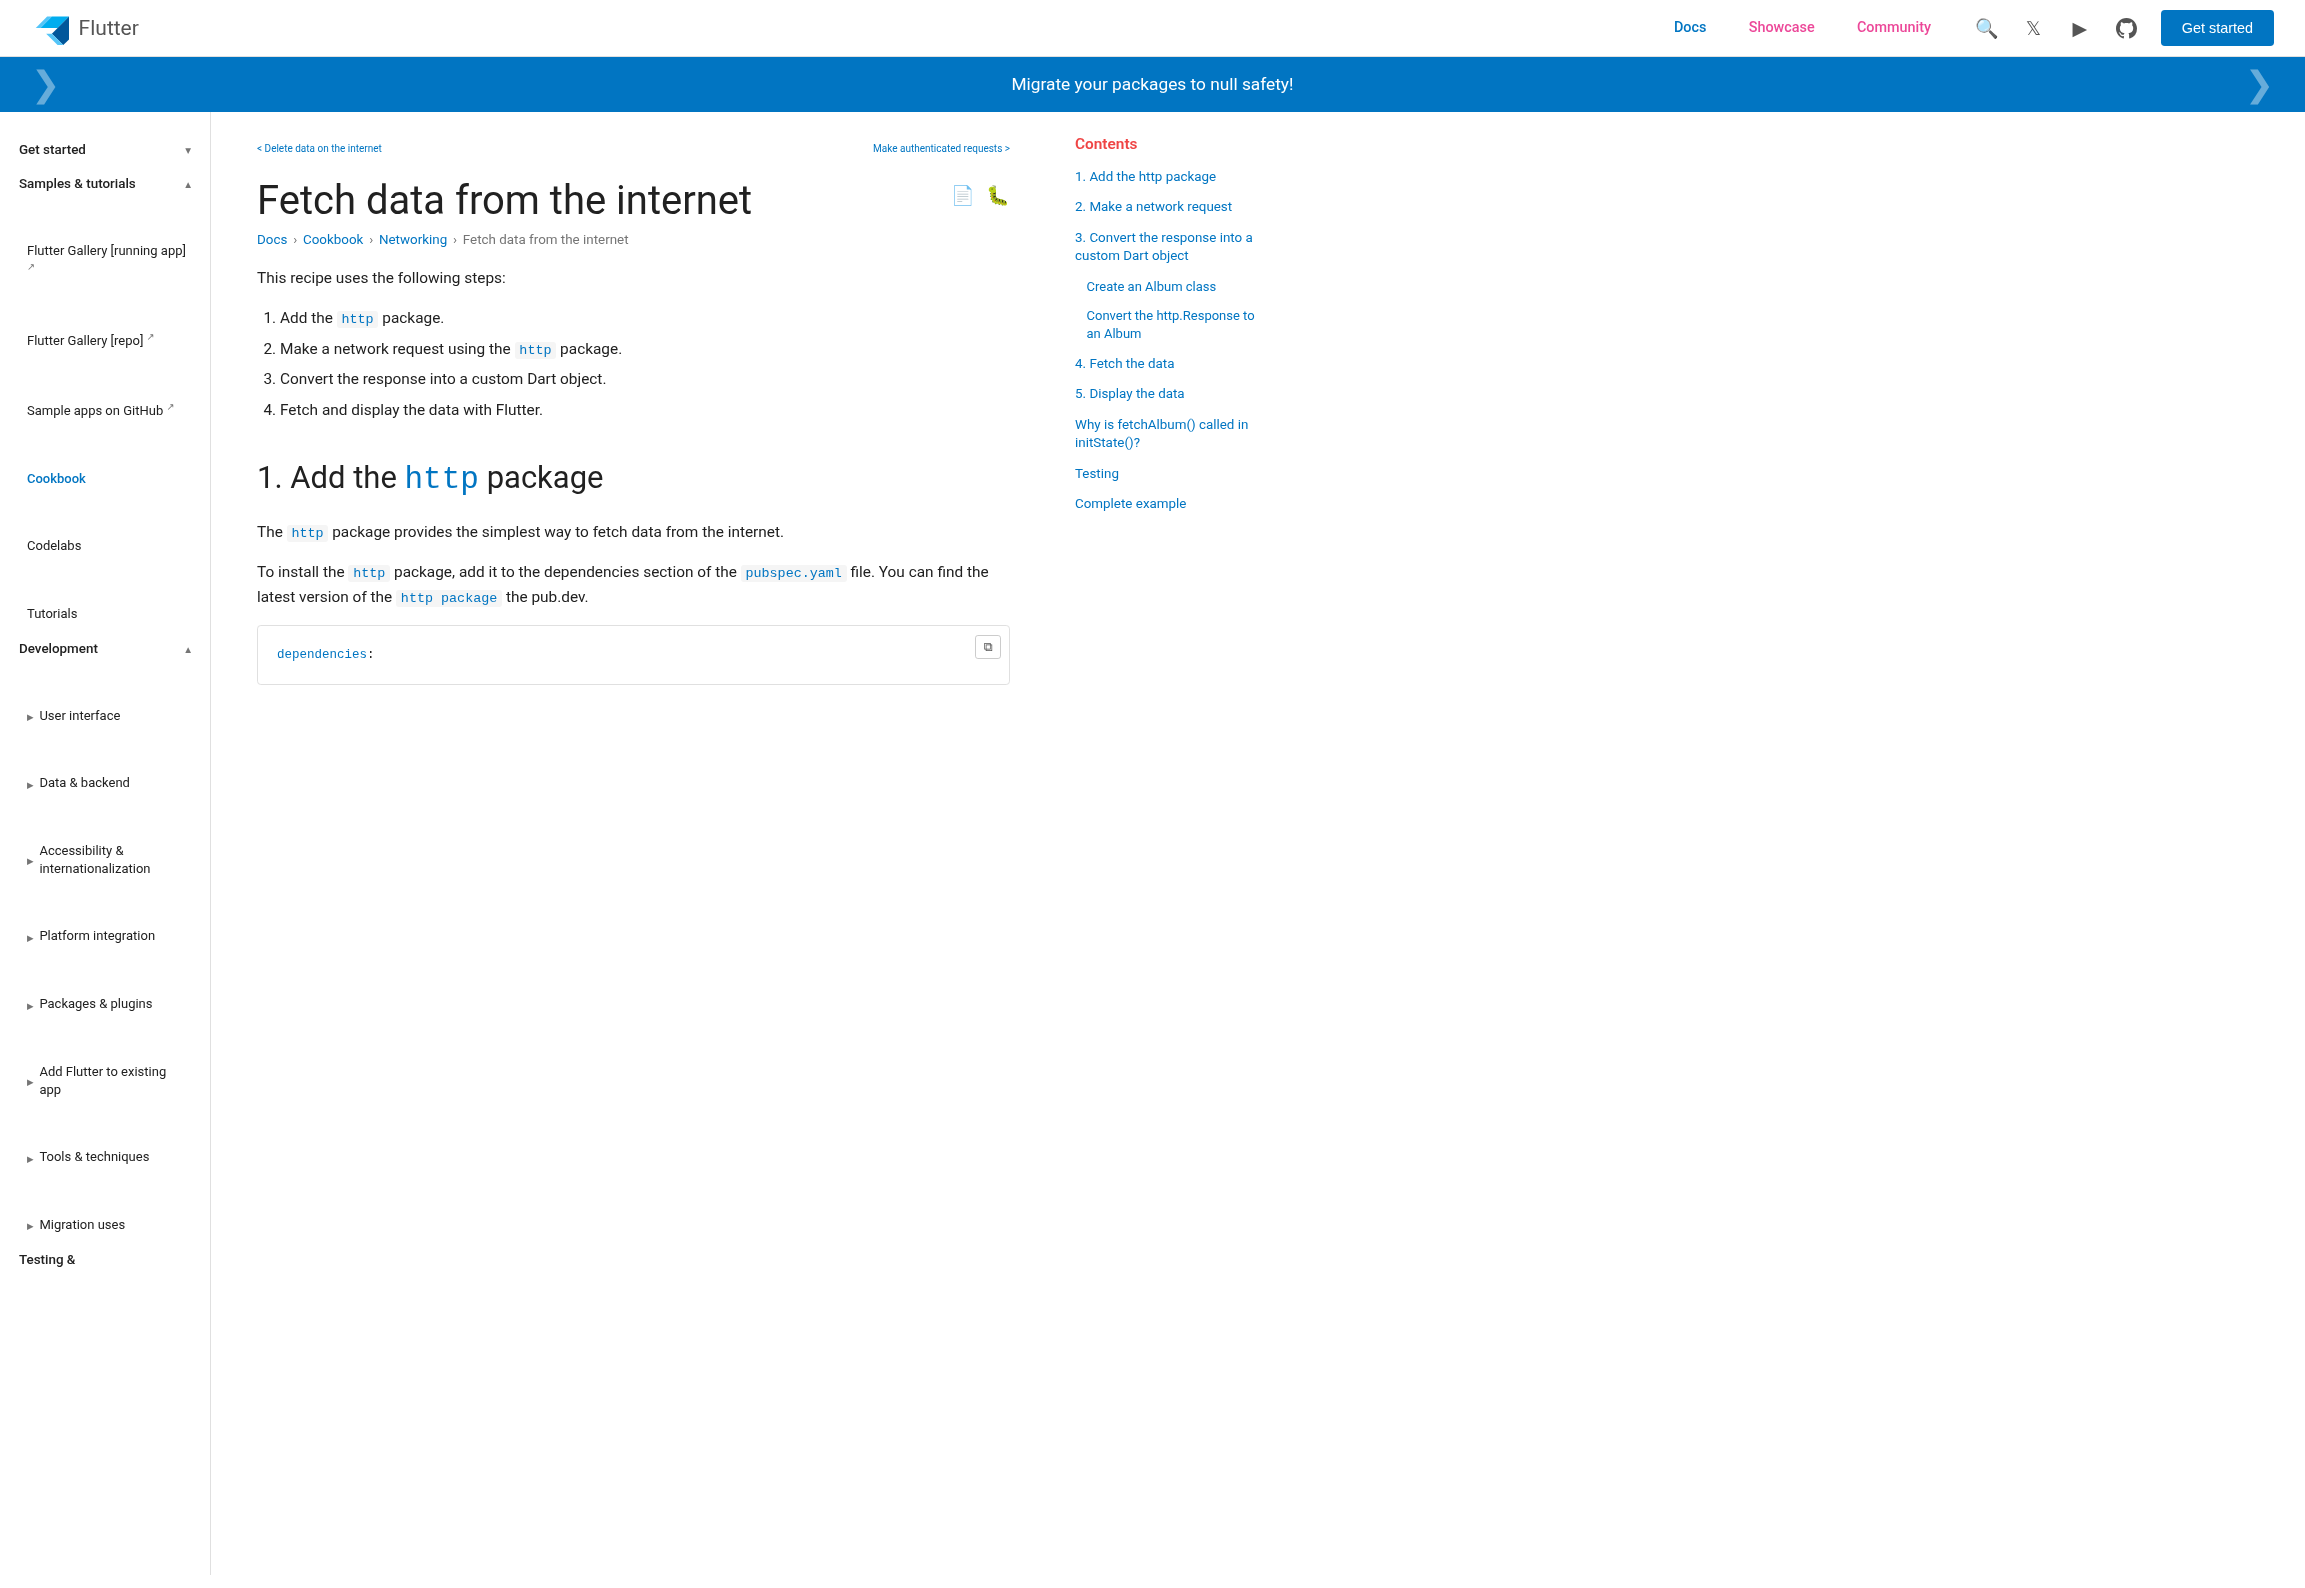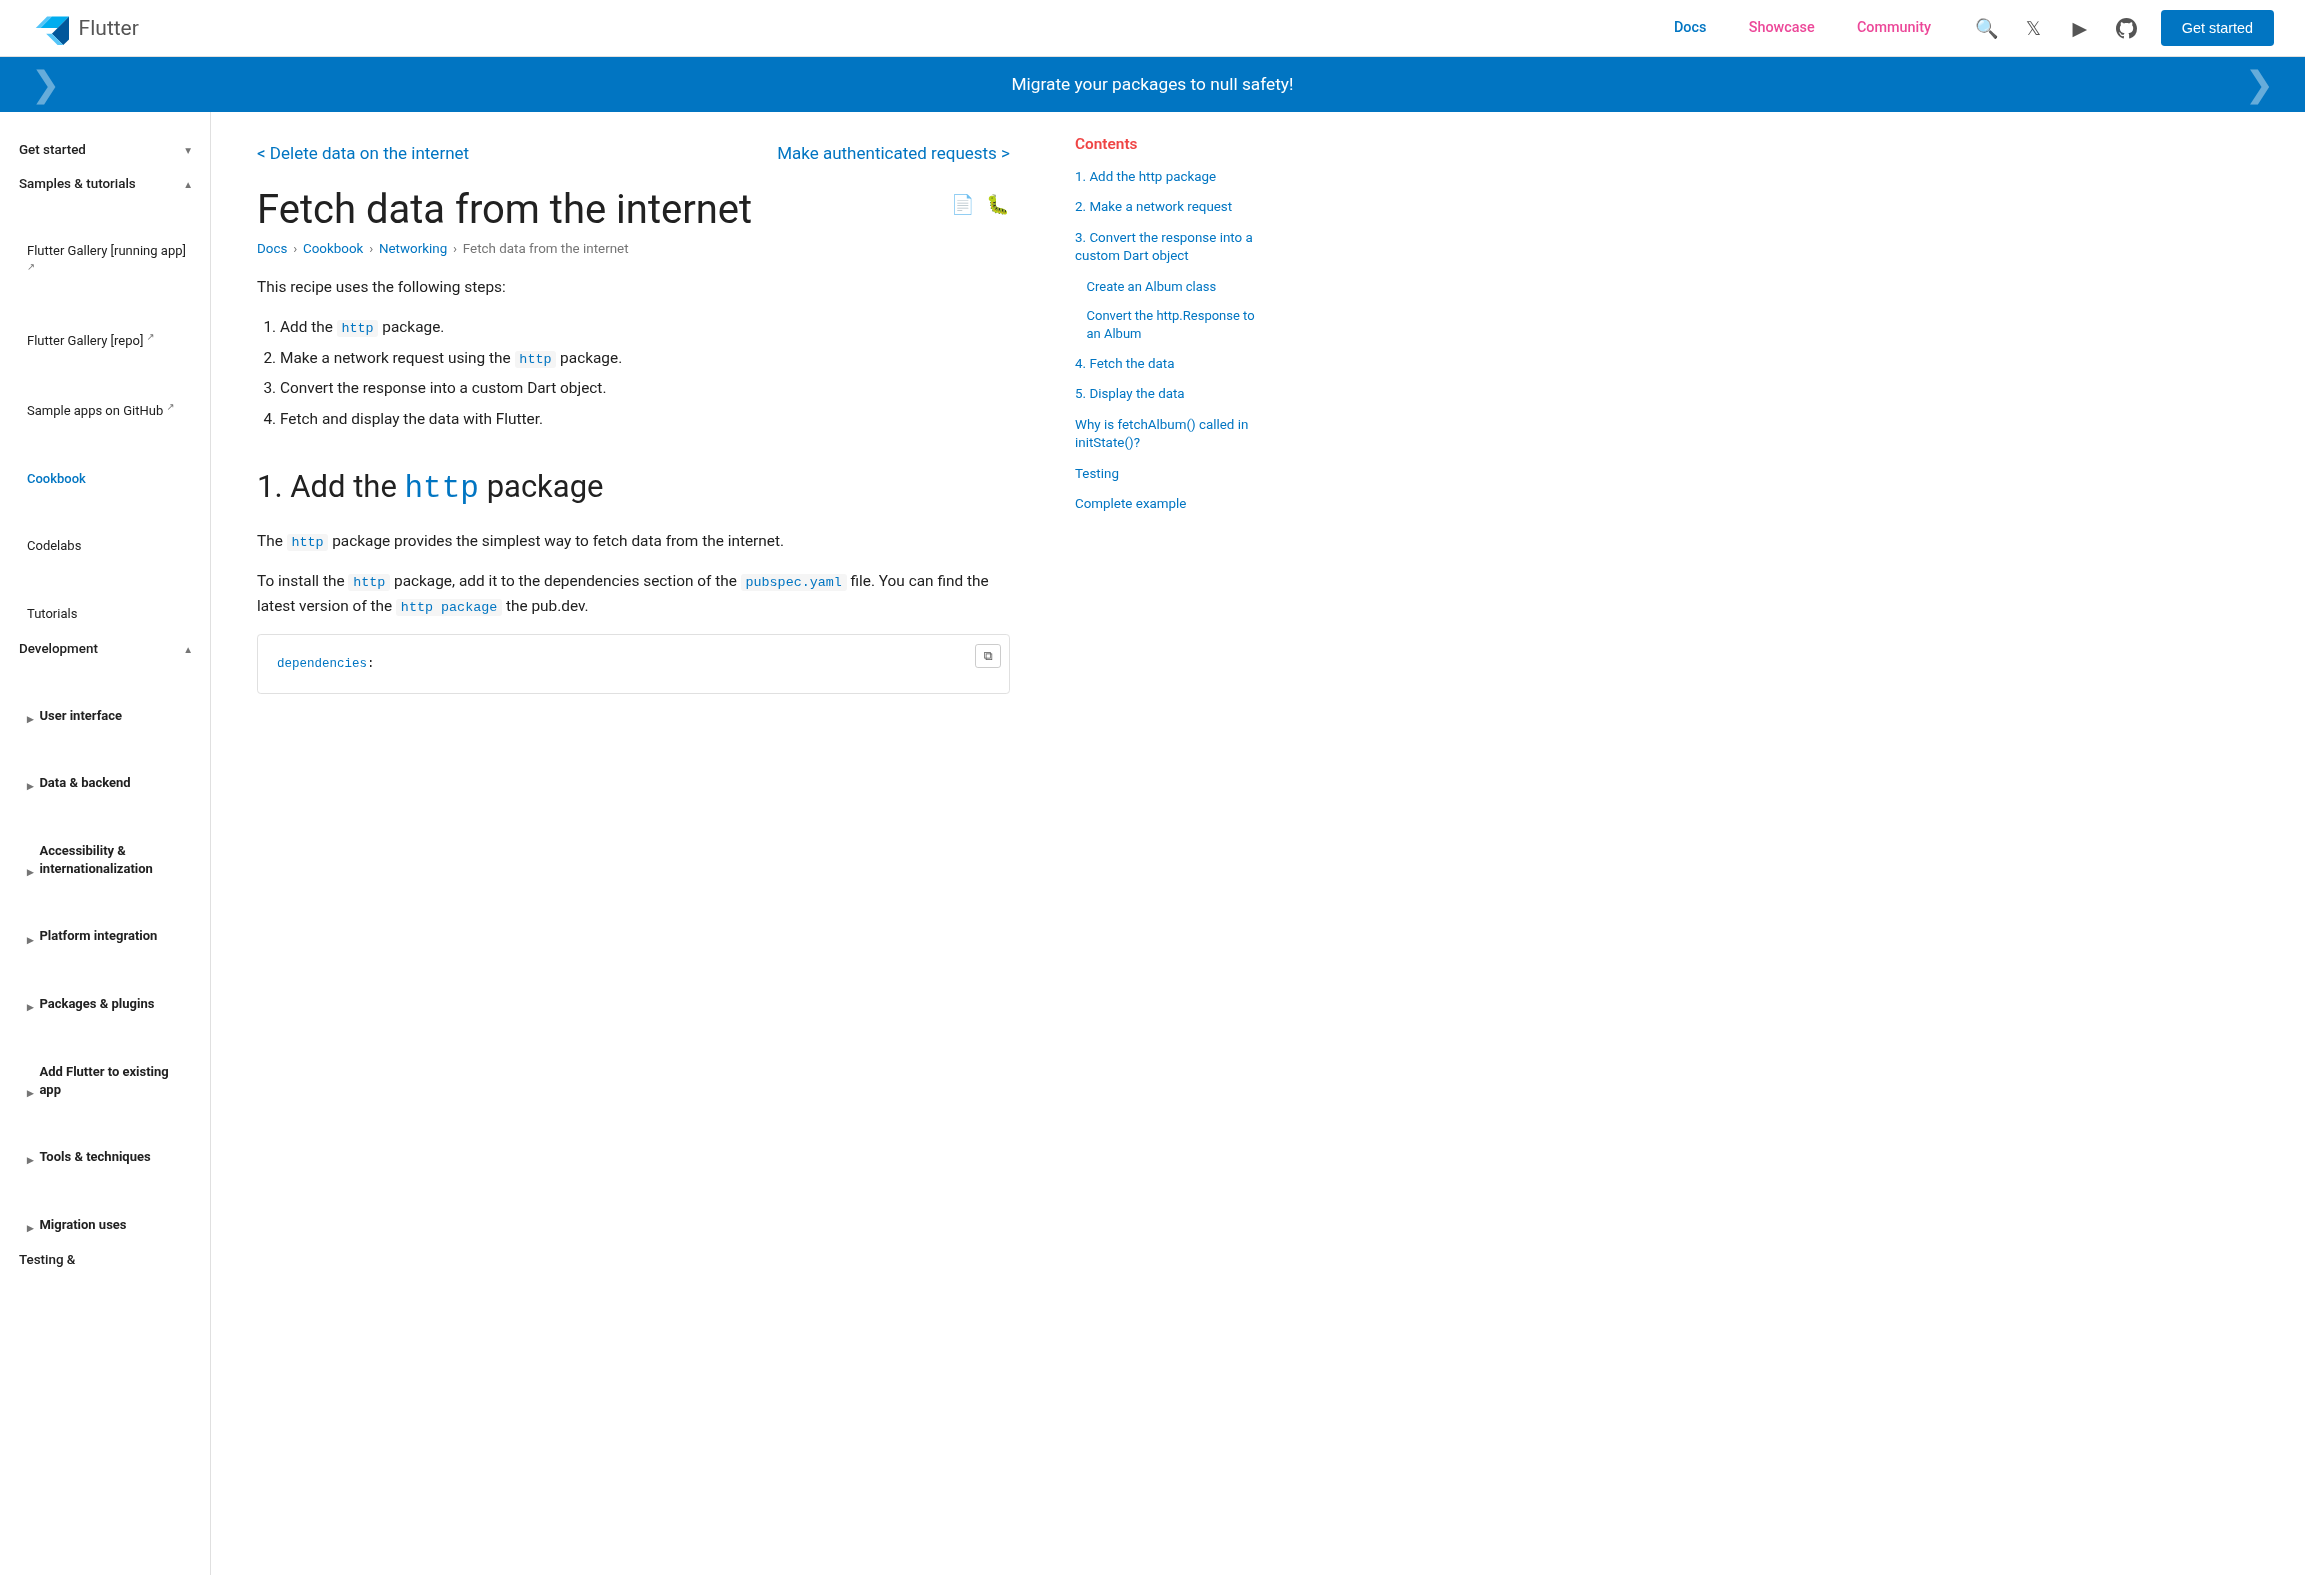--- a/index.html
+++ b/index.html
@@ -140,23 +140,22 @@
       cursor: pointer;
       line-height: 1.4;
       margin-top: 36px;
     }
     .sidebar-item.active {
       color: #0175C2;
       font-weight: 500;
     }
     .sidebar-item.with-arrow {
       display: flex;
-      align-items: flex-end;
+      align-items: center;
       gap: 5.8px;
-      font-weight: bold;
     }
     .sidebar-item.with-arrow::before {
       content: '▶';
       font-size: 8.6px;
       color: #757575;
       margin-top: 2.9px;
       flex-shrink: 0;
     }
     .sidebar-item .ext-icon {
       font-size: 9.6px;
@@ -192,21 +191,21 @@
 
     
     .page-nav {
       display: flex;
       justify-content: space-between;
       margin-bottom: 23px;
     }
     .page-nav a {
       color: #0175C2;
       text-decoration: none;
-      font-size: 17px;
+      font-size: 10px;
     }
 
     
     .page-title-row {
       display: flex;
       align-items: flex-start;
       justify-content: space-between;
       margin-bottom: 7.7px;
     }
     .page-title {

